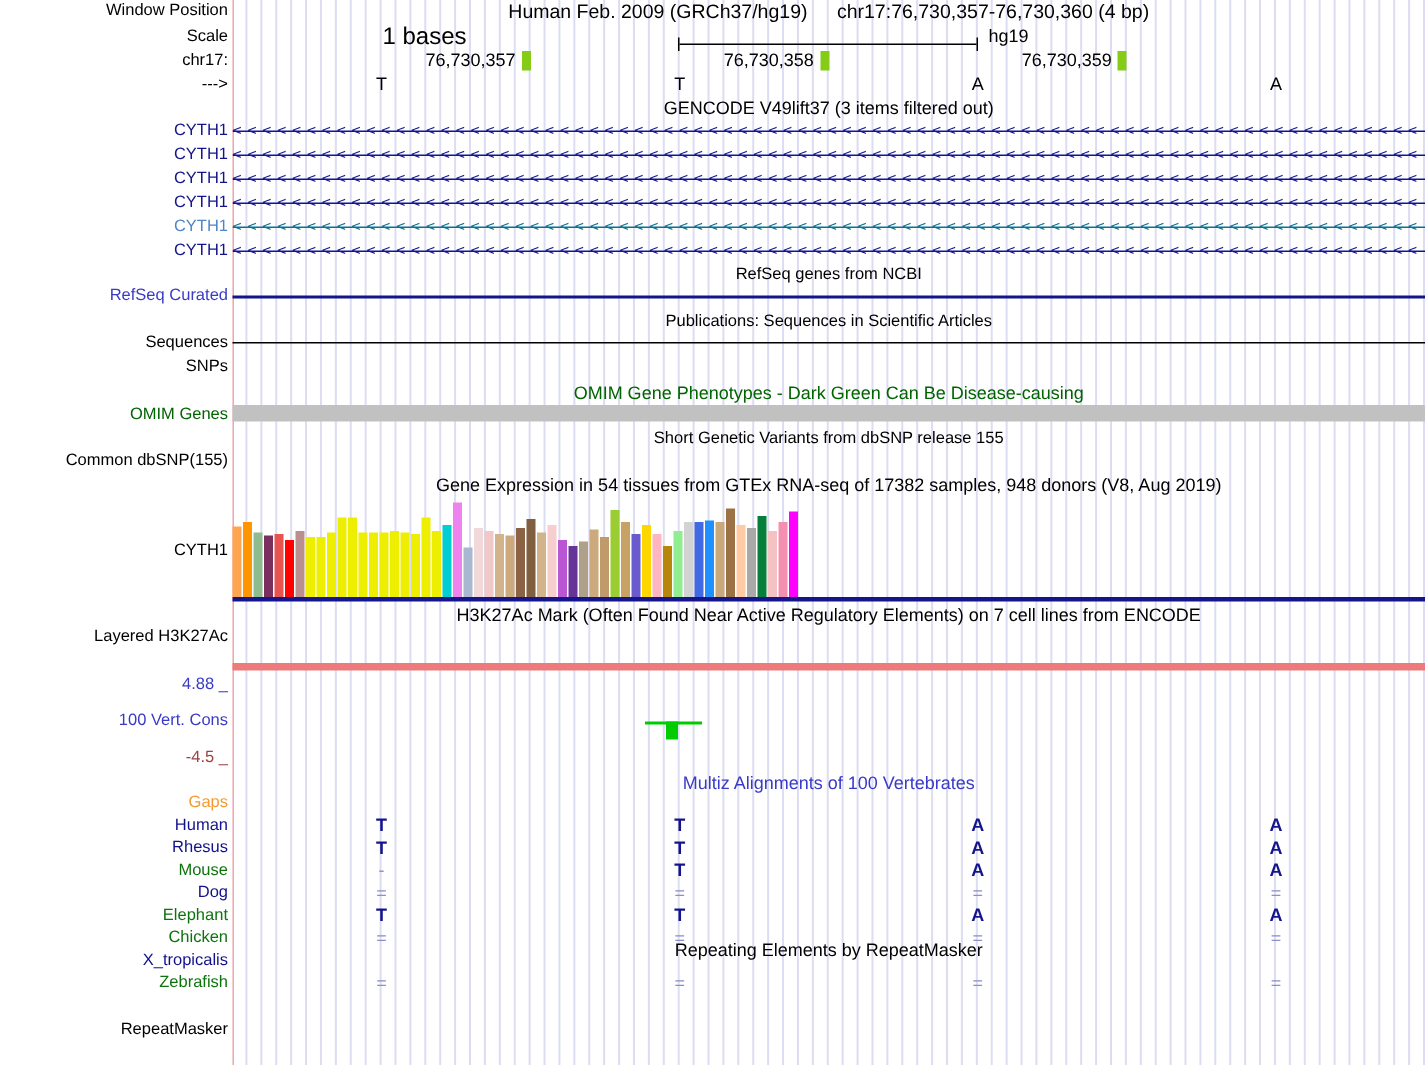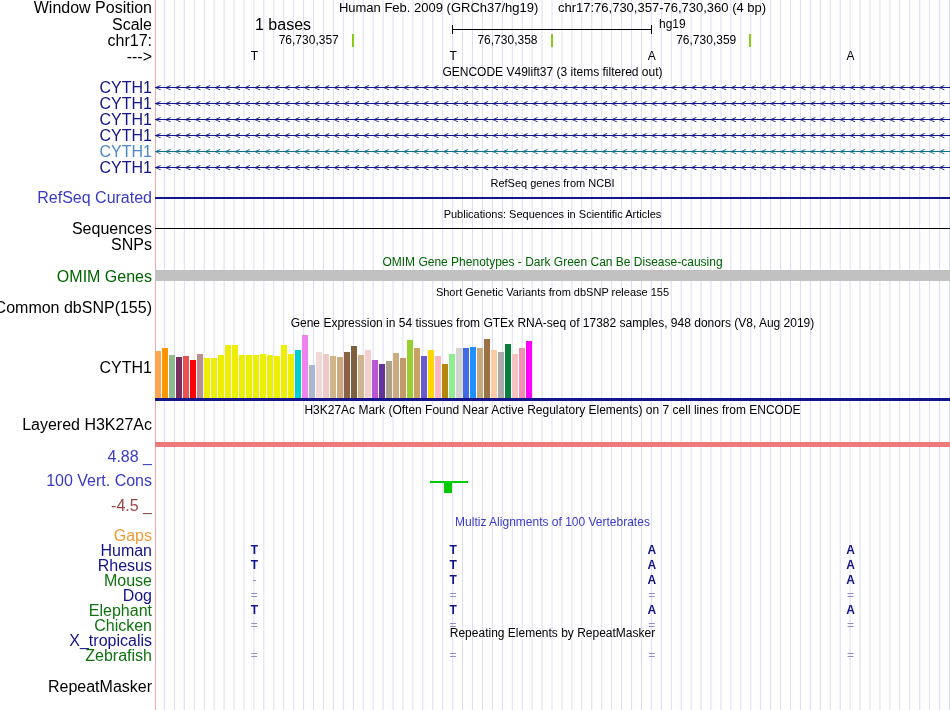--- a/index.html
+++ b/index.html
@@ -7,25 +7,25 @@
     position:relative;width:950px;height:710px;background:#fff;overflow:hidden;
     font-family:"Liberation Sans","DejaVu Sans",sans-serif;color:#000;
   }
   
   #grid{
     position:absolute;left:155px;top:0;width:795px;height:710px;
     background:linear-gradient(to right,transparent calc(100% - 1px),#dcdcf2 calc(100% - 1px));
     background-size:9.9375px 100%;
   }
   #edge-line{position:absolute;left:155px;top:0;width:1px;height:710px;}
-  .lbl{position:absolute;right:798px;text-align:right;font-size:16px;line-height:13px;white-space:nowrap;}
+  .lbl{position:absolute;right:798px;text-align:right;font-size:11px;line-height:13px;white-space:nowrap;}
   .title{position:absolute;left:155px;width:795px;text-align:center;font-size:12px;line-height:13px;white-space:nowrap;}
   .sm{font-size:11px;}
   .hline{position:absolute;left:155px;width:795px;}
-  .pos-label{position:absolute;top:34px;font-size:12px;line-height:13px;border-right:2px solid #84cc16;padding-right:13px;white-space:nowrap;}
+  .pos-label{position:absolute;top:34px;font-size:12px;line-height:13px;border-right:6px solid #84cc16;padding-right:4px;white-space:nowrap;}
   .base-letter{position:absolute;transform:translateX(-50%);font-size:12px;line-height:13px;}
   .arrow-row{
     position:absolute;left:155px;width:795px;height:13px;overflow:hidden;
     font-family:"DejaVu Sans Mono","Liberation Mono",monospace;font-size:10px;line-height:13px;
     letter-spacing:3.9px;white-space:nowrap;
   }
   .arrow-row::before{content:"";position:absolute;left:0;top:6px;width:795px;height:1px;background:currentColor;}
   .gtex-bar{position:absolute;width:6px;}
   .aln{position:absolute;transform:translateX(-50%);font-size:12px;line-height:13px;font-weight:600;}
   .aln.faint{font-weight:400;}

